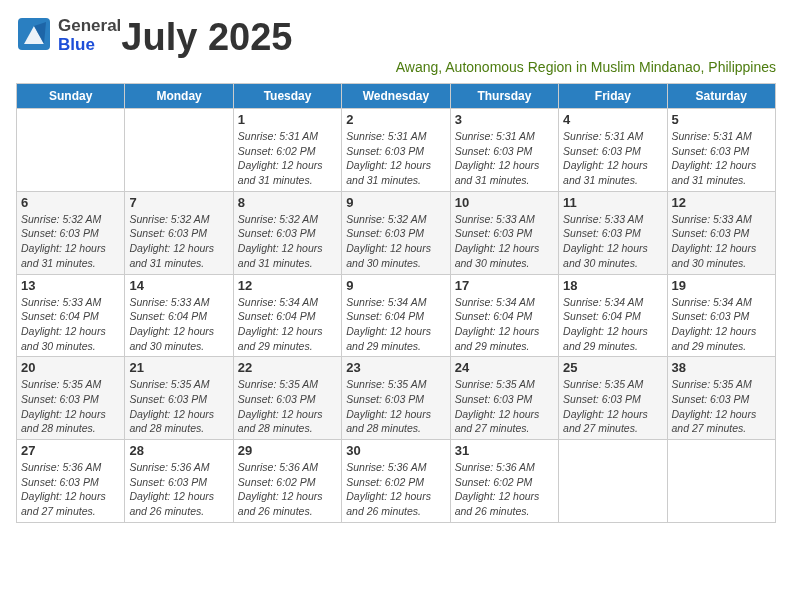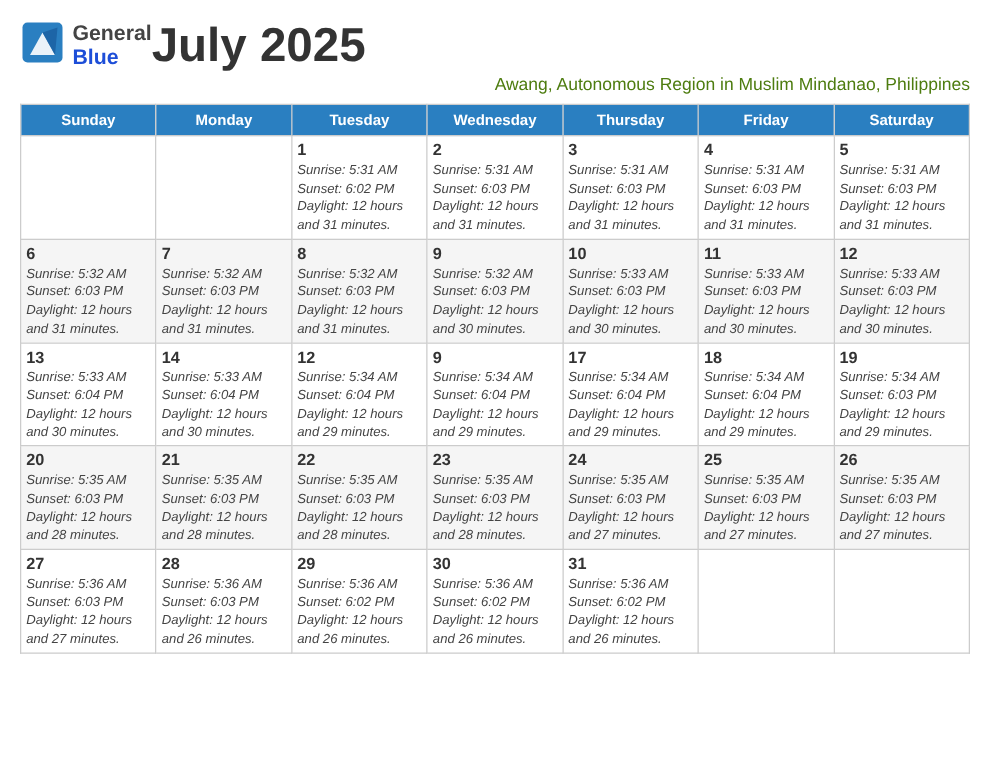--- a/index.html
+++ b/index.html
@@ -225,21 +225,21 @@
         </td>
         <td>
           <span class="day-num">24</span>
           <div class="day-info">Sunrise: 5:35 AM<br>Sunset: 6:03 PM<br>Daylight: 12 hours and 27 minutes.</div>
         </td>
         <td>
           <span class="day-num">25</span>
           <div class="day-info">Sunrise: 5:35 AM<br>Sunset: 6:03 PM<br>Daylight: 12 hours and 27 minutes.</div>
         </td>
         <td>
-          <span class="day-num">26</span>
+          <span class="day-num">38</span>
           <div class="day-info">Sunrise: 5:35 AM<br>Sunset: 6:03 PM<br>Daylight: 12 hours and 27 minutes.</div>
         </td>
       </tr>
       <tr>
         <td>
           <span class="day-num">27</span>
           <div class="day-info">Sunrise: 5:36 AM<br>Sunset: 6:03 PM<br>Daylight: 12 hours and 27 minutes.</div>
         </td>
         <td>
           <span class="day-num">28</span>

